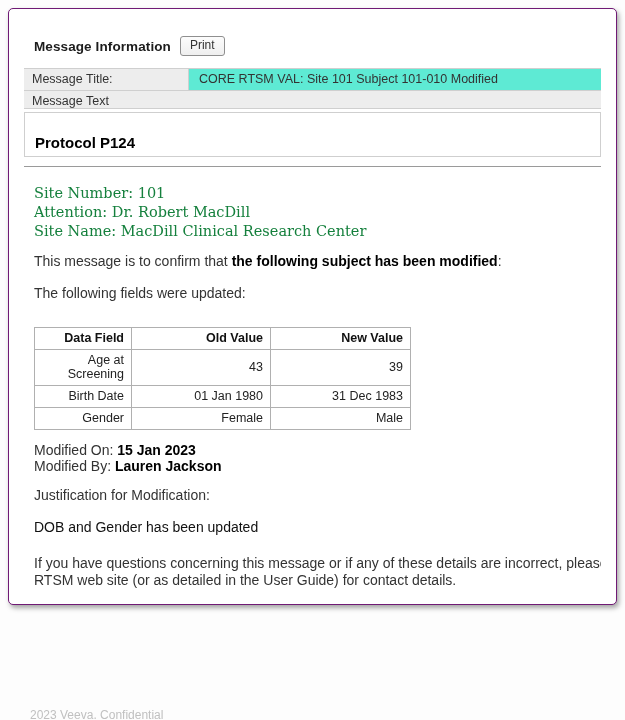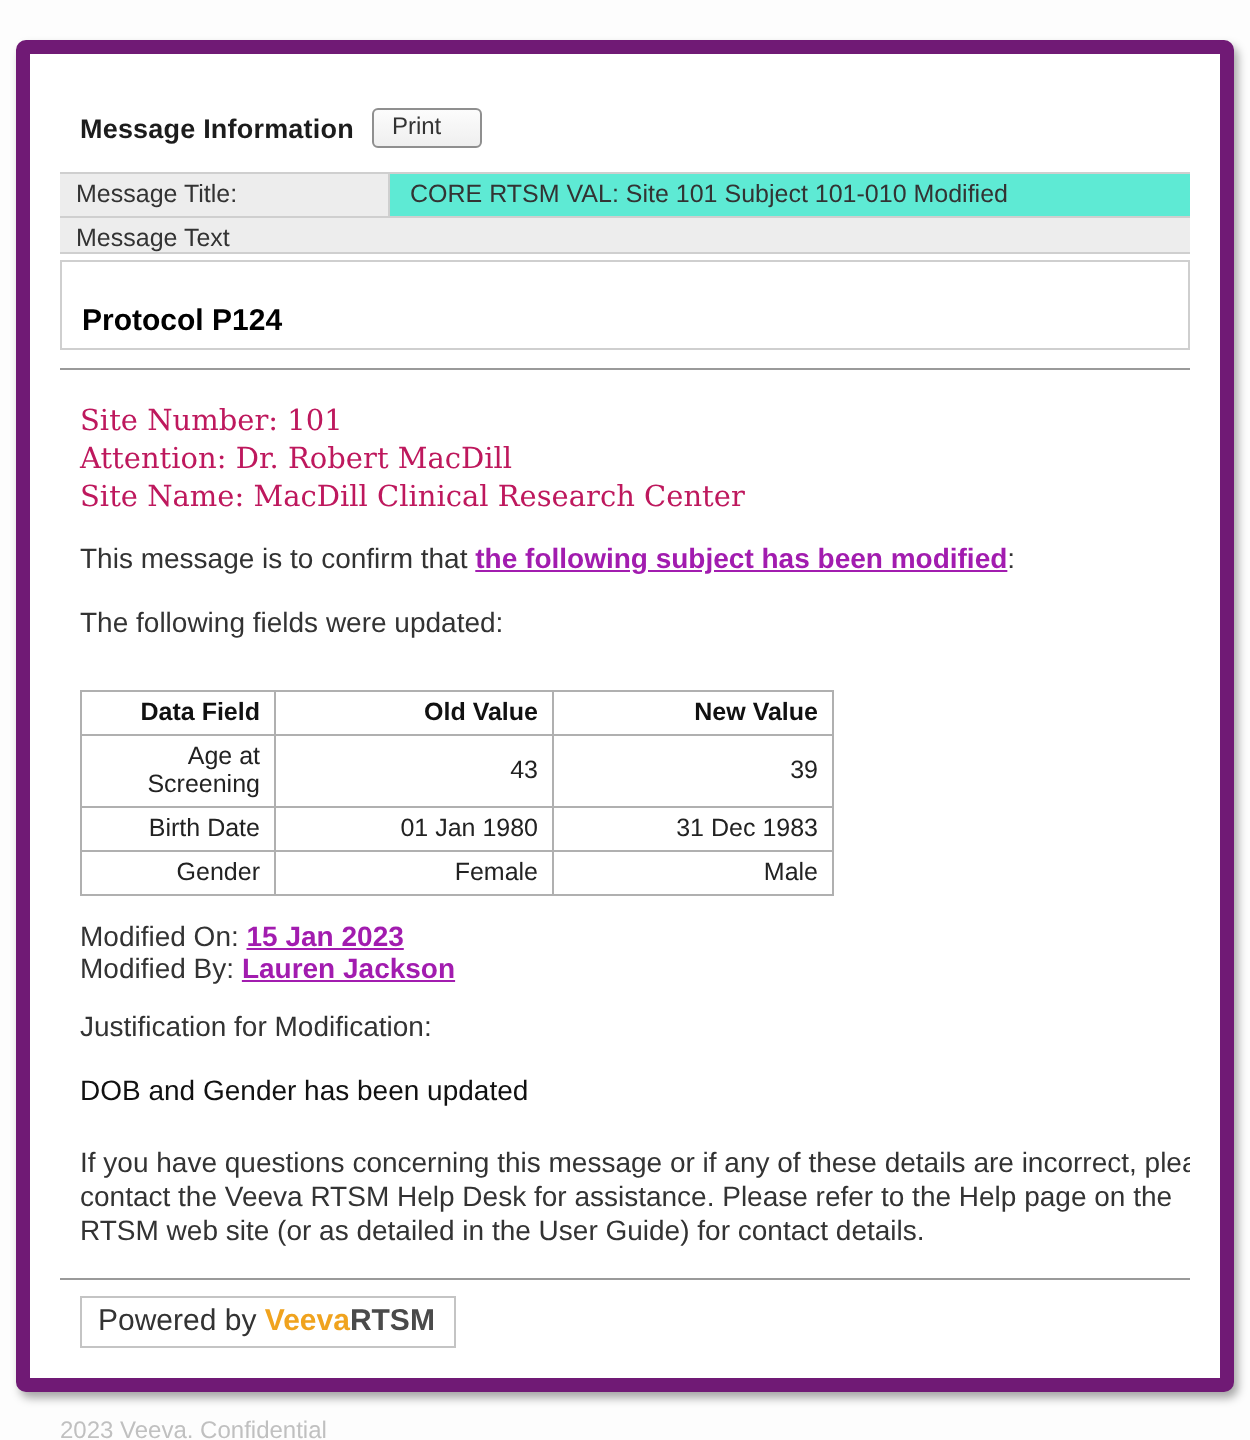--- a/index.html
+++ b/index.html
@@ -3,39 +3,39 @@
 <meta charset="utf-8">
 <style>
   * { margin: 0; padding: 0; box-sizing: border-box; }
   html, body {
     width: 625px; height: 720px; overflow: hidden;
     background: #fdfdfd;
     font-family: "Liberation Sans", sans-serif;
     color: #333;
   }
   .panel {
-    position: absolute; left: 8px; top: 20px;
-    width: 609px; height: 676px;
+    position: absolute; left: 8px; top: 8px;
+    width: 609px; height: 597px;
     background: #ffffff;
-    border: 7px solid #701a75;
+    border: 1px solid #701a75;
     border-radius: 5px;
     box-shadow: 2px 3px 5px rgba(0,0,0,0.35);
     padding: 26px 15px 0 15px;
     overflow: hidden;
   }
   
   .hdr-row { display: flex; align-items: center; height: 22px; padding-left: 10px; }
   .hdr-title { font-size: 13.5px; font-weight: bold; color: #1c1c1c; letter-spacing: .1px; }
   .print-btn {
     margin-left: 9px;
     font-family: "Liberation Sans", sans-serif;
     font-size: 12px; color: #333;
     background: linear-gradient(#fcfcfc, #efefef);
     border: 1px solid #8f8f8f; border-radius: 3px;
-    padding: 2px 19px 3px 9px; line-height: 13px;
+    padding: 2px 9px 3px 9px; line-height: 13px;
     cursor: pointer;
   }
   
   .meta { margin-top: 11px; border-top: 1px solid #cfcfcf; font-size: 12.5px; }
   .meta-row1 { display: flex; border-bottom: 1px solid #cfcfcf; }
   .meta-label {
     width: 165px; background: #ededed;
     padding: 3px 8px 4px 8px; border-right: 1px solid #cfcfcf;
   }
   .meta-value { flex: 1; background: #5eead4; padding: 3px 8px 4px 10px; }
@@ -48,24 +48,24 @@
     margin-top: 3px; height: 45px;
     border: 1px solid #cfcfcf;
     display: flex; align-items: flex-end;
     padding: 0 10px 5px 10px;
   }
   .proto-text { color: #000000; font-size: 15px; font-weight: bold; text-align: right; }
   .rule { border: none; border-top: 1px solid #9a9a9a; margin-top: 9px; }
   .serif-block {
     margin-top: 17px; padding-left: 10px;
     font-family: "DejaVu Serif", serif;
-    font-size: 14.5px; line-height: 19px; color: #be185d;
+    font-size: 14.5px; line-height: 19px; color: #15803d;
   }
   .para { margin-top: 12px; padding-left: 10px; font-size: 14px; line-height: 16px; color: #333; }
-  .para b, .kv b { color: #a21caf; text-decoration: underline; }
+  .para b, .kv b { color: #000000; }
   .kv-block { margin-top: 16px; padding-left: 10px; font-size: 14px; line-height: 16px; }
   .kv { display: block; }
   
   .data-table {
     margin: 26px 0 0 10px;
     border-collapse: collapse;
     font-size: 12.5px; color: #222;
   }
   .data-table th, .data-table td {
     border: 1px solid #b0b0b0;
@@ -158,21 +158,20 @@
     <span class="kv"><span>Modified On: </span><b>15 Jan 2023</b></span>
     <span class="kv"><span>Modified By: </span><b>Lauren Jackson</b></span>
   </div>
 
   <div class="para" style="margin-top:13px">Justification for Modification:</div>
 
   <div class="para" style="margin-top:16px;font-weight:normal;color:#111">DOB and Gender has been updated</div>
 
   <div class="help-para">
     <div class="help-line">If you have questions concerning this message or if any of these details are incorrect, please</div>
-    <div class="help-line">contact the Veeva RTSM Help Desk for assistance. Please refer to the Help page on the</div>
     <div class="help-line">RTSM web site (or as detailed in the User Guide) for contact details.</div>
   </div>
 
   <hr class="rule" style="margin-top:15px">
 
   <div class="powered-box"><span>Powered by </span><span class="veeva">Veeva</span><span class="rtsm">RTSM</span></div>
 
 </div>
 
 <div class="foot-note">2023 Veeva. Confidential</div>

